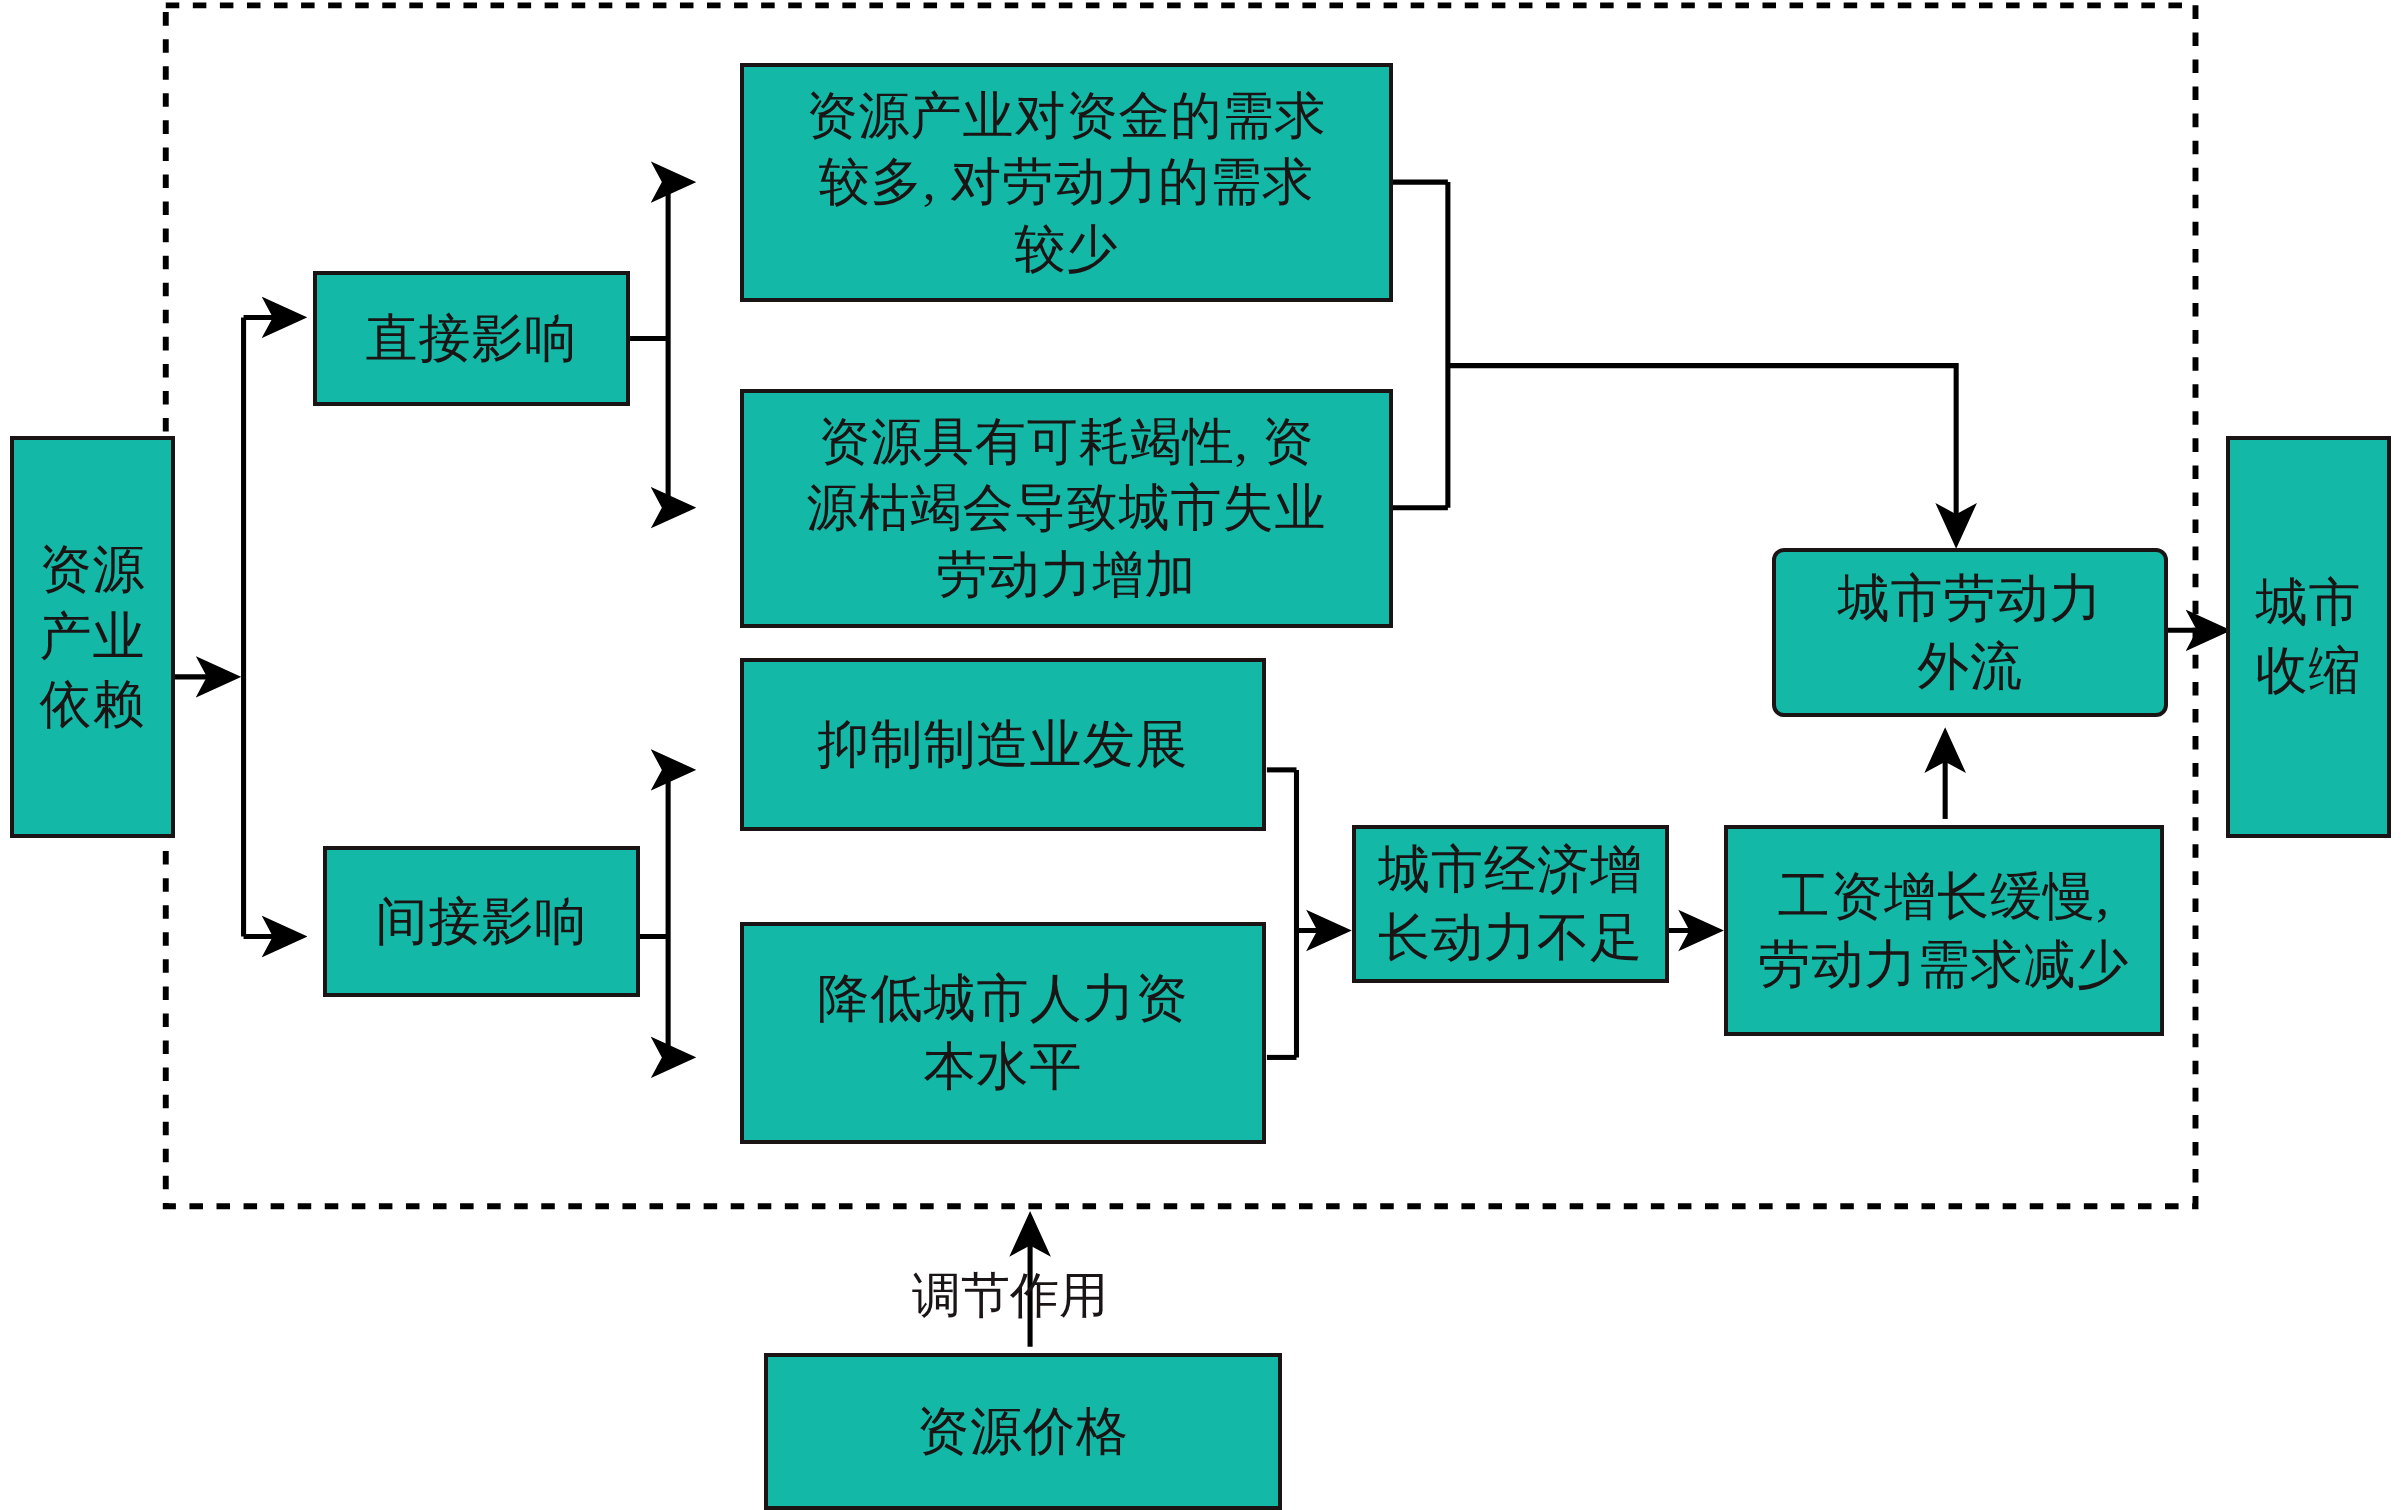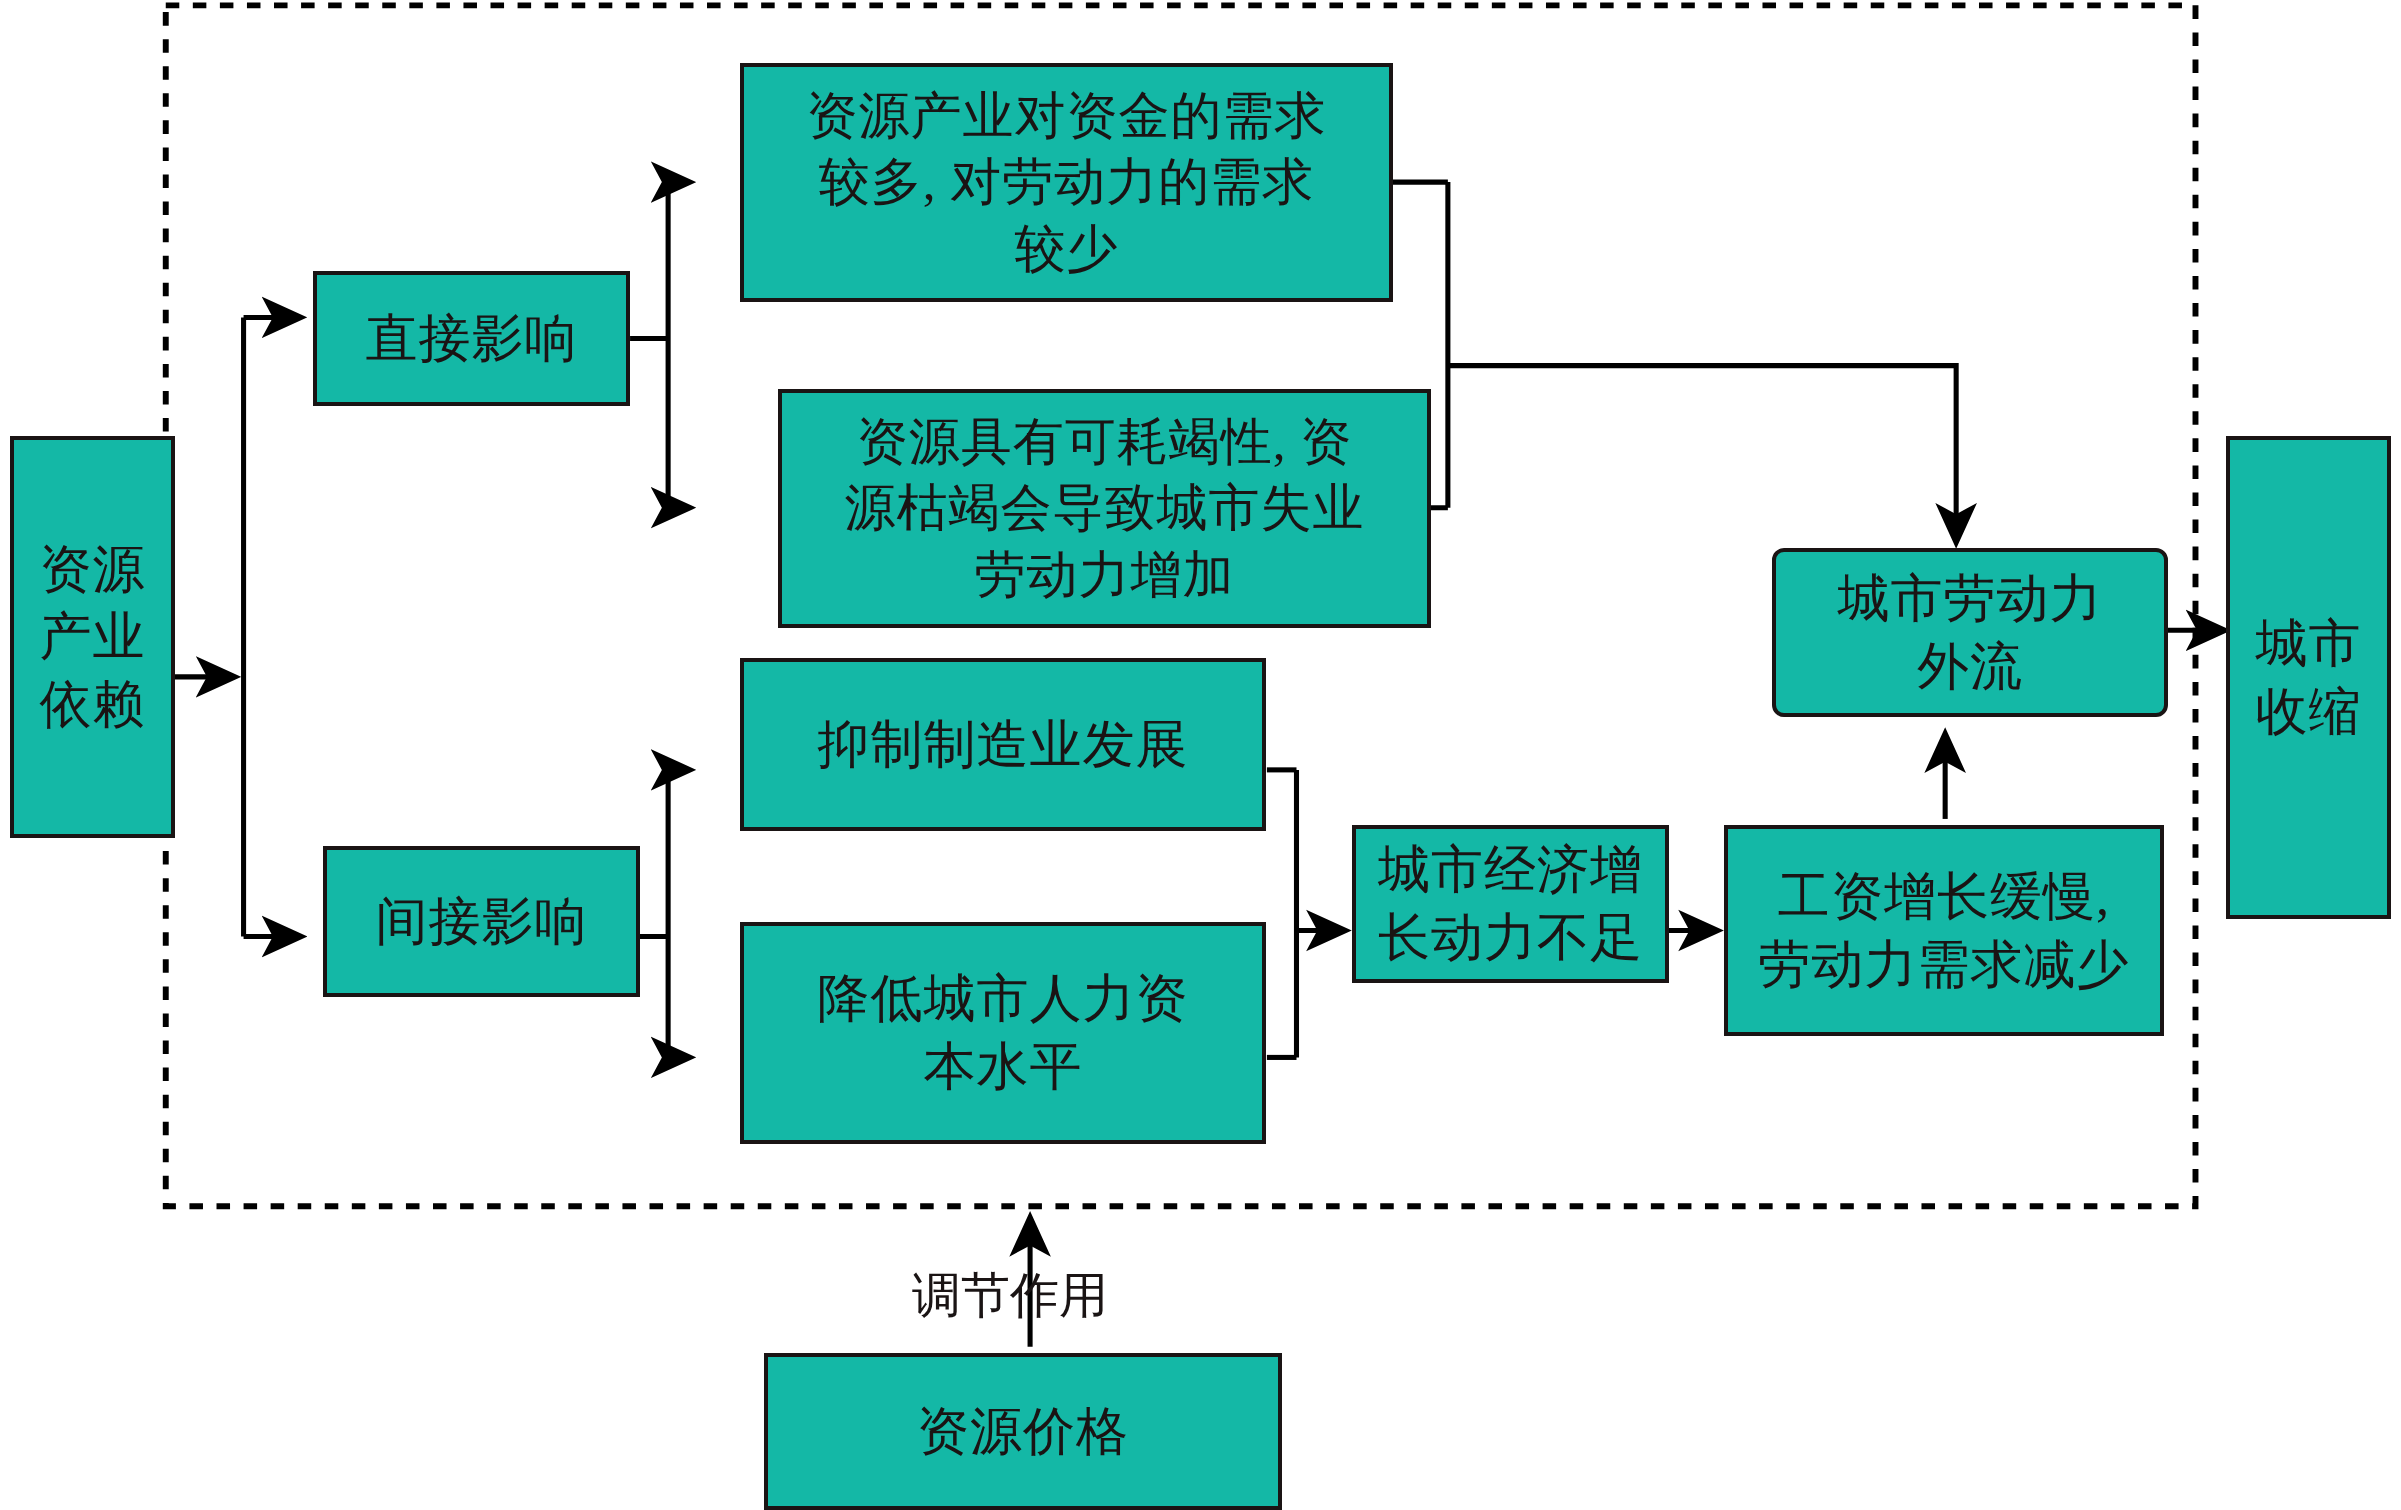--- a/index.html
+++ b/index.html
@@ -115,21 +115,21 @@
   </div>
 
   <div class="node f52" style="left:740px; top:63px; width:653px; height:239px;">
     <span>
       <span>资源产业对资金的需求</span>
       <span>较多, 对劳动力的需求</span>
       <span>较少</span>
     </span>
   </div>
 
-  <div class="node f52" style="left:740px; top:389px; width:653px; height:239px;margin-left:38px;">
+  <div class="node f52" style="left:740px; top:389px; width:653px; height:239px;">
     <span>
       <span>资源具有可耗竭性, 资</span>
       <span>源枯竭会导致城市失业</span>
       <span>劳动力增加</span>
     </span>
   </div>
 
   <div class="node f56" style="left:740px; top:658px; width:526px; height:173px;">
     <span>抑制制造业发展</span>
   </div>
@@ -155,21 +155,21 @@
     </span>
   </div>
 
   <div class="node f56" style="left:1772px; top:548px; width:396px; height:169px;border-radius:12px;">
     <span>
       <span>城市劳动力</span>
       <span>外流</span>
     </span>
   </div>
 
-  <div class="node f56" style="left:2226px; top:436px; width:165px; height:483px;align-items:center;">
+  <div class="node f56" style="left:2226px; top:436px; width:165px; height:402px;align-items:center;">
     <span>
       <span>城市</span>
       <span>收缩</span>
     </span>
   </div>
 
   <div class="node f56" style="left:764px; top:1353px; width:518px; height:157px;">
     <span>资源价格</span>
   </div>
 

